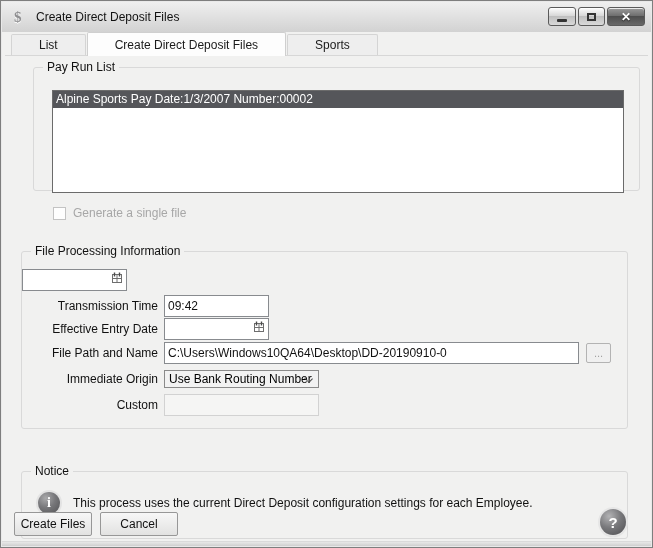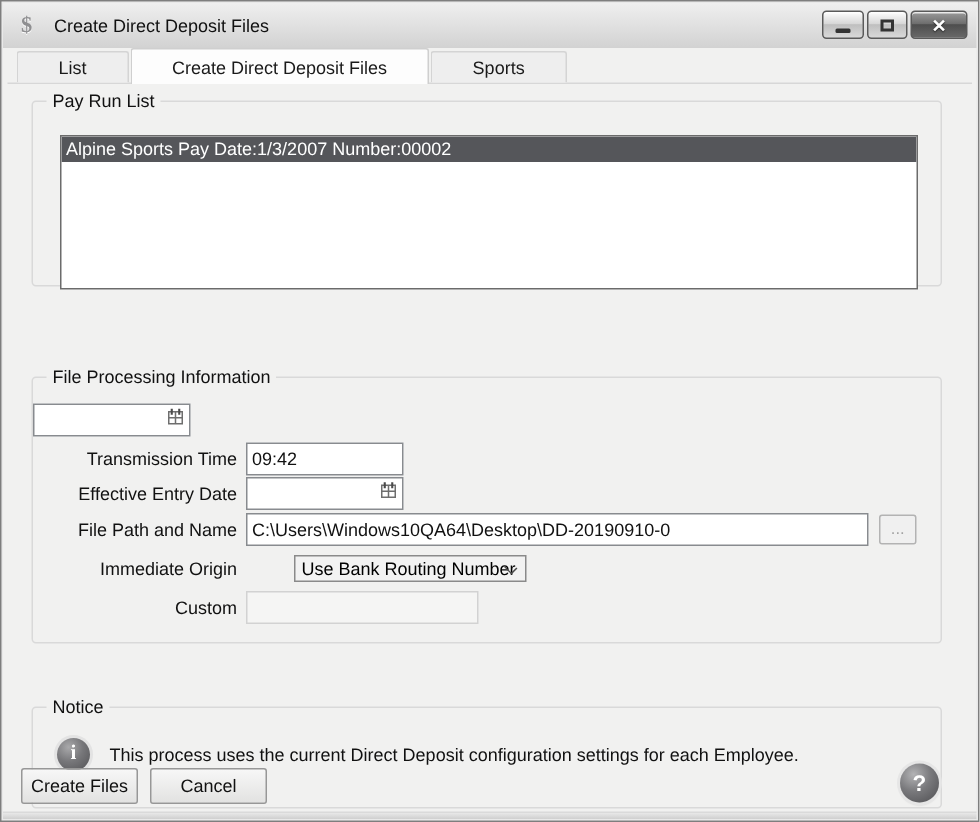--- a/index.html
+++ b/index.html
@@ -75,21 +75,21 @@
     border:1px solid #d9d9d9;
     border-radius:3px;
     background:transparent;
   }
   .group-title {
     position:absolute; top:-8px; left:9px;
     background:#f1f1f0; padding:0 4px;
     font-size:12px; color:#111; white-space:nowrap;
   }
 
-  .group.payrun   { left:20px; top:66px;  width:607px; height:124px; }
+  .group.payrun   { left:32px; top:66px;  width:607px; height:124px; }
   .group.fileproc { left:20px; top:250px; width:607px; height:178px; }
   .group.notice   { left:20px; top:436px; width:607px; height:68px;margin-top:34px; }
 
   
   .listbox {
     position:absolute; left:18px; top:22px; width:572px; height:103px;
     background:#fff; border:1px solid #6b6b6b;
     overflow:hidden;
   }
   .list-item {
@@ -142,21 +142,21 @@
     position:absolute; right:6px; top:4px;
     width:7px; height:7px;
     border-right:1.4px solid #4a4a4a; border-bottom:1.4px solid #4a4a4a;
     transform: rotate(45deg) scale(1,0.8);
   }
   .tbox.custom {
     width:155px; background:#f5f5f4; border-color:#d2d2d2;
   }
 
   .row1 { top:19px; }  .row2 { top:45px; }  .row3 { top:68px; }
-  .row4 { top:92px; }  .row5 { top:118px;gap:32px; } .row6 { top:144px; }
+  .row4 { top:92px; }  .row5 { top:118px; } .row6 { top:144px; }
 
   
   .notice-row { position:absolute; left:16px; top:20px; display:flex; align-items:center; }
   .info-icon {
     width:22px; height:22px; border-radius:50%;
     background: radial-gradient(circle at 35% 28%, #a9a9ab 0%, #77777a 45%, #515154 100%);
     box-shadow: 0 0 0 2px #e3e3e3, 0 1px 2px rgba(0,0,0,.35);
     color:#fff; font-family:"Liberation Serif", serif; font-weight:bold;
     font-size:14px; display:flex; align-items:center; justify-content:center;
   }
@@ -211,20 +211,24 @@
     <div class="tab">List</div>
     <div class="tab active">Create Direct Deposit Files</div>
     <div class="tab">Sports</div>
   </div>
 
   <div class="group payrun">
     <span class="group-title">Pay Run List</span>
     <div class="listbox">
       <div class="list-item selected">Alpine Sports Pay Date:1/3/2007 Number:00002</div>
     </div>
+    <div class="checkbox-row">
+      <span class="checkbox"></span>
+      <span class="checkbox-label disabled-text">Generate a single file</span>
+    </div>
   </div>
 
   <div class="group fileproc">
     <span class="group-title">File Processing Information</span>
 
     <div class="field-row row1">
       <span class="date-wrap">
         <input class="tbox" type="text" value="" style="">
         <svg class="cal-icon" viewBox="0 0 12 12">
           <rect x="1.5" y="2.5" width="9" height="8" fill="none" stroke="#6e6e6e" stroke-width="1"></rect>

